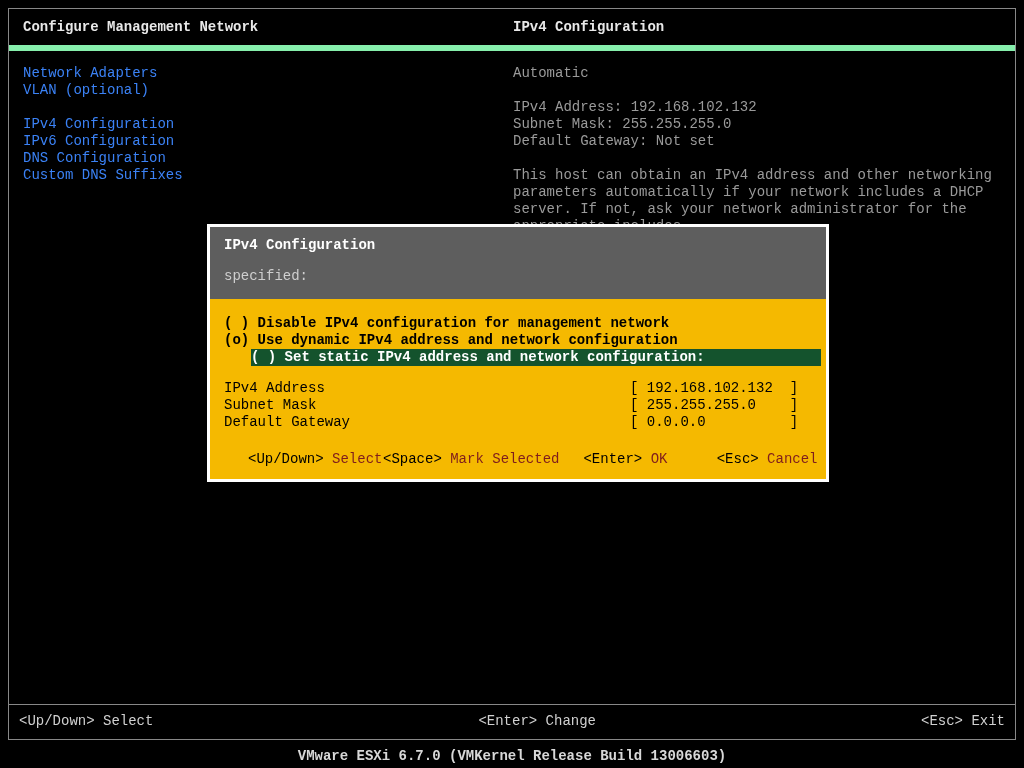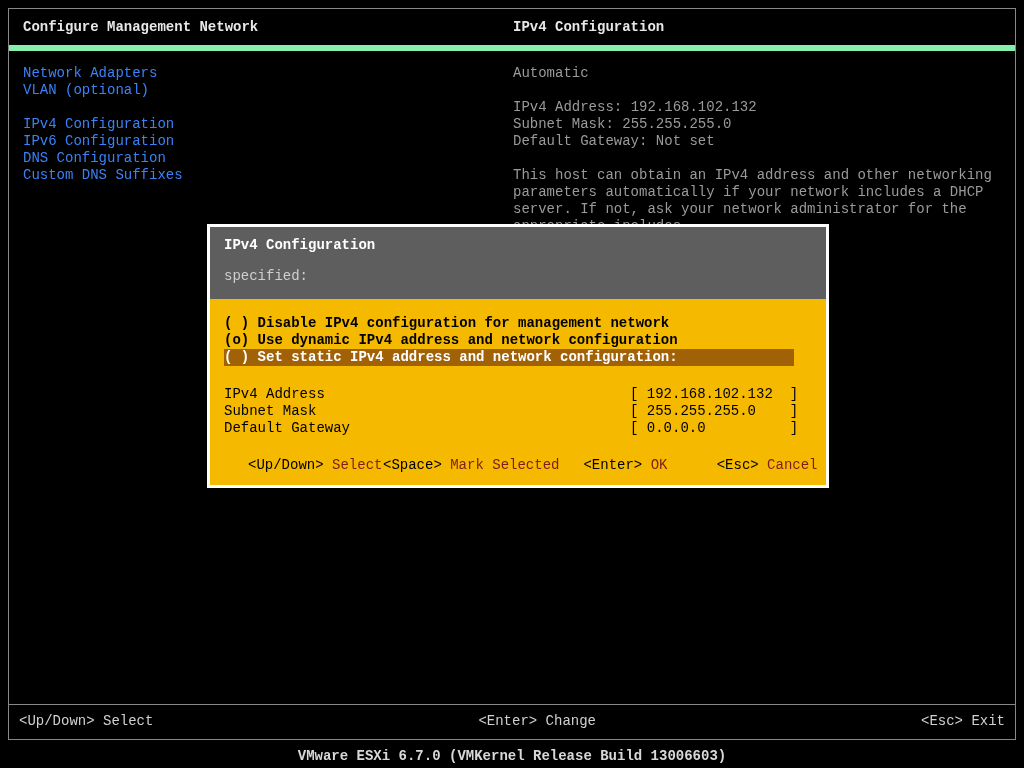--- a/index.html
+++ b/index.html
@@ -93,27 +93,28 @@
   }
   .dialog-body {
     padding: 16px 14px 4px 14px;
     color: #000;
     line-height: 17px;
   }
   .radio-row {
     font-weight: bold;
   }
   .radio-row.selected {
-    background: #a16207;
+    background: #14532d;
     color: #fff;
     display: inline-block;
     min-width: 570px;
+    margin-left: 27px;
   }
   .fields {
-    margin-top: 20px;
+    margin-top: 14px;
   }
   .field-row {
     display: flex;
     font-weight: normal;
   }
   .field-label { width: 406px; }
   .field-value { white-space: pre; }
   .dialog-footer {
     padding: 16px 14px 12px 14px;
     color: #000;

